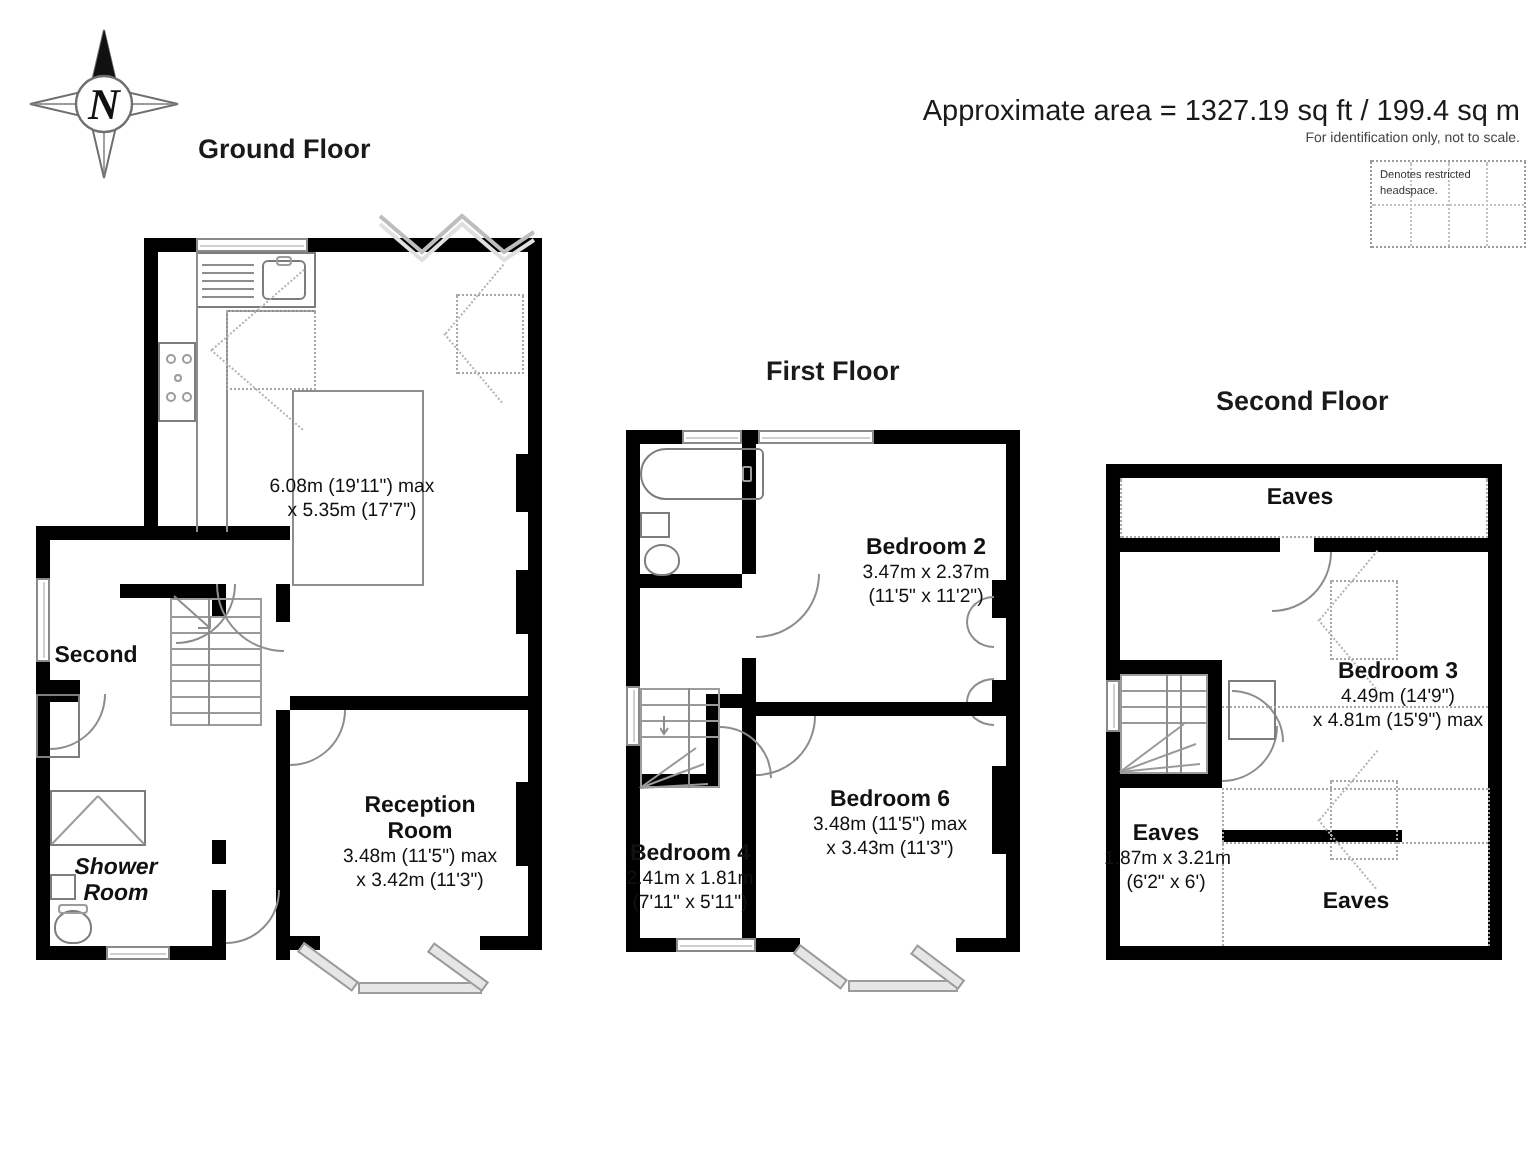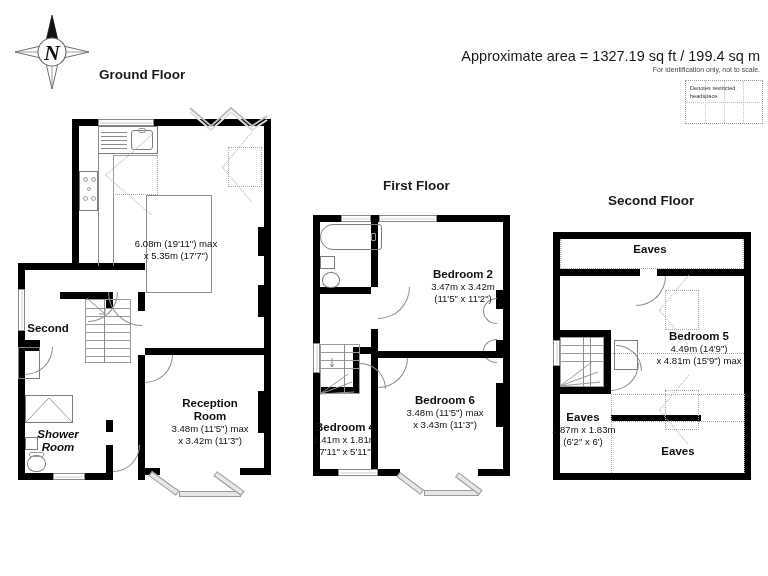--- a/index.html
+++ b/index.html
@@ -340,21 +340,21 @@
       <line x1="2" y1="2" x2="2" y2="11" stroke="#8d8d8d" stroke-width="1"></line>
       <polyline points="0,8 2,11 4,8" fill="none" stroke="#8d8d8d" stroke-width="1"></polyline>
     </svg>
 
     <div class="swing sw-br" style="left:378px;top:287px;width:32px;height:32px;"></div>
     <div class="swing sw-br" style="left:378px;top:358px;width:30px;height:30px;"></div>
     <div class="swing sw-tr" style="left:360px;top:363px;width:26px;height:26px;"></div>
 
     <div class="rlabel" style="left:403px;top:268px;width:120px;">
       <div class="rname">Bedroom 2</div>
-      <div class="rdim">3.47m x 3.42m</div>
+      <div class="rdim">3.47m x 2.37m</div>
       <div class="rdim">(11'5" x 11'2")</div>
     </div>
     <div class="rlabel" style="left:385px;top:394px;width:120px;">
       <div class="rname">Bedroom 6</div>
       <div class="rdim">3.48m (11'5") max</div>
       <div class="rdim">x 3.43m (11'3")</div>
     </div>
     <div class="rlabel" style="left:312px;top:421px;width:66px;">
       <div class="rname">Bedroom 4</div>
       <div class="rdim">2.41m x 1.81m</div>
@@ -411,27 +411,27 @@
         <i></i>
       </div>
     <div class="xbox" style="left:665px;top:390px;width:34px;height:40px;--a1:50deg;--a2:-50deg;">
         <i></i>
       </div>
 
     <div class="rlabel" style="left:600px;top:243px;width:100px;">
       <div class="rname">Eaves</div>
     </div>
     <div class="rlabel" style="left:640px;top:330px;width:118px;">
-      <div class="rname">Bedroom 5</div>
+      <div class="rname">Bedroom 3</div>
       <div class="rdim">4.49m (14'9")</div>
       <div class="rdim">x 4.81m (15'9") max</div>
     </div>
     <div class="rlabel" style="left:552px;top:411px;width:62px;">
       <div class="rname">Eaves</div>
-      <div class="rdim">1.87m x 1.83m</div>
+      <div class="rdim">1.87m x 3.21m</div>
       <div class="rdim">(6'2" x 6')</div>
     </div>
     <div class="rlabel" style="left:628px;top:445px;width:100px;">
       <div class="rname">Eaves</div>
     </div>
   </div>
 
 </div>
 
 </body></html>

